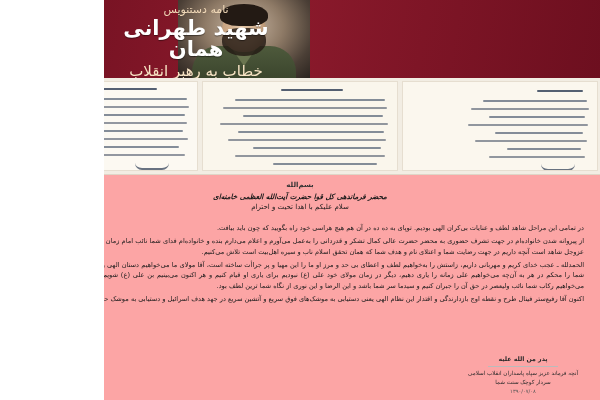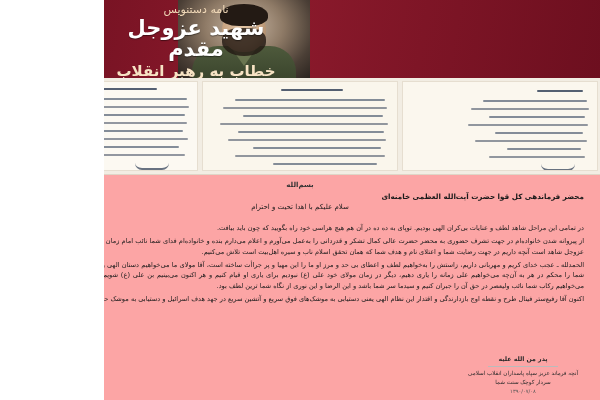--- a/index.html
+++ b/index.html
@@ -109,21 +109,21 @@
   }
   .title-main {
     font-size: 21px;
     font-weight: bold;
     color: #ffffff;
     text-shadow: 0 1px 1px rgba(0,0,0,0.45);
     margin-bottom: 4px;
   }
   .title-sub {
     font-size: 15px;
-    font-weight: bold;
+    font-weight: normal;
     color: #f7e3c4;
   }
 
   .logo-box {
     position: absolute;
     left: 10px;
     top: 6px;
     width: 84px;
     height: 64px;
     background: #ffffff;
@@ -215,23 +215,24 @@
   .bism {
     font-size: 7px;
     color: #333;
     text-align: center;
     margin: 1px 0 3px 0;
     font-weight: bold;
   }
   .addressee {
     font-size: 7.2px;
     color: #1a1a1a;
-    text-align: right;
+    text-align: center;
     line-height: 1.5;
     font-weight: bold;
+    font-style: italic;
   }
   .salutation {
     font-size: 7px;
     color: #1a1a1a;
     text-align: center;
     margin-bottom: 12px;
   }
   .para {
     font-size: 6.6px;
     line-height: 1.62;
@@ -269,21 +270,21 @@
       <div class="photo-inner"></div>
       <div class="photo-body"></div>
       <div class="photo-collar"></div>
       <div class="photo-face"></div>
       <div class="photo-hair"></div>
       <div class="photo-beard"></div>
     </div>
 
     <div class="header-titles">
       <div class="title-small">نامه دستنویس</div>
-      <div class="title-main">شهید عزوجل مقدم</div>
+      <div class="title-main">شهید طهرانی همان</div>
       <div class="title-sub">خطاب به رهبر انقلاب</div>
     </div>
 
     <div class="logo-box">
       <div class="logo-mark">
         <span>خ</span>
       </div>
       <div class="logo-caption">KHAMENEI.IR</div>
     </div>
   </div>

